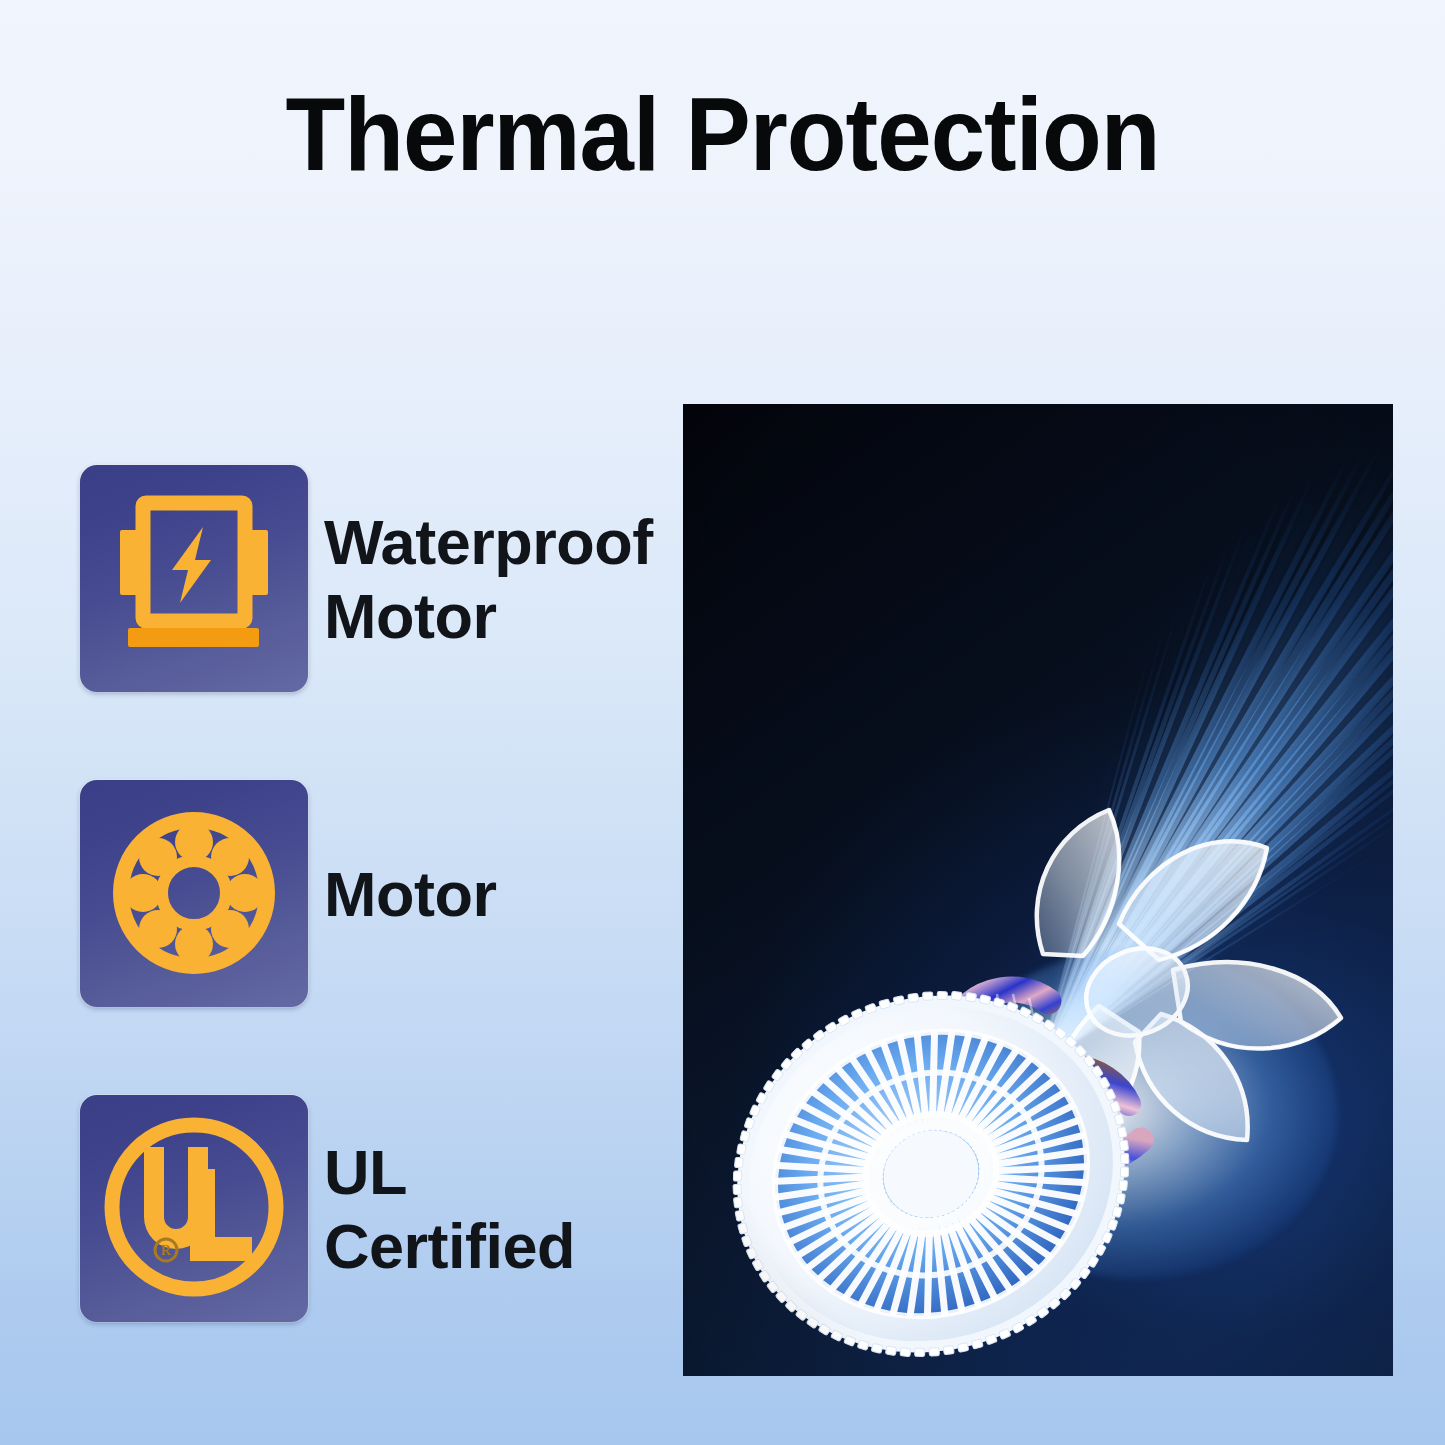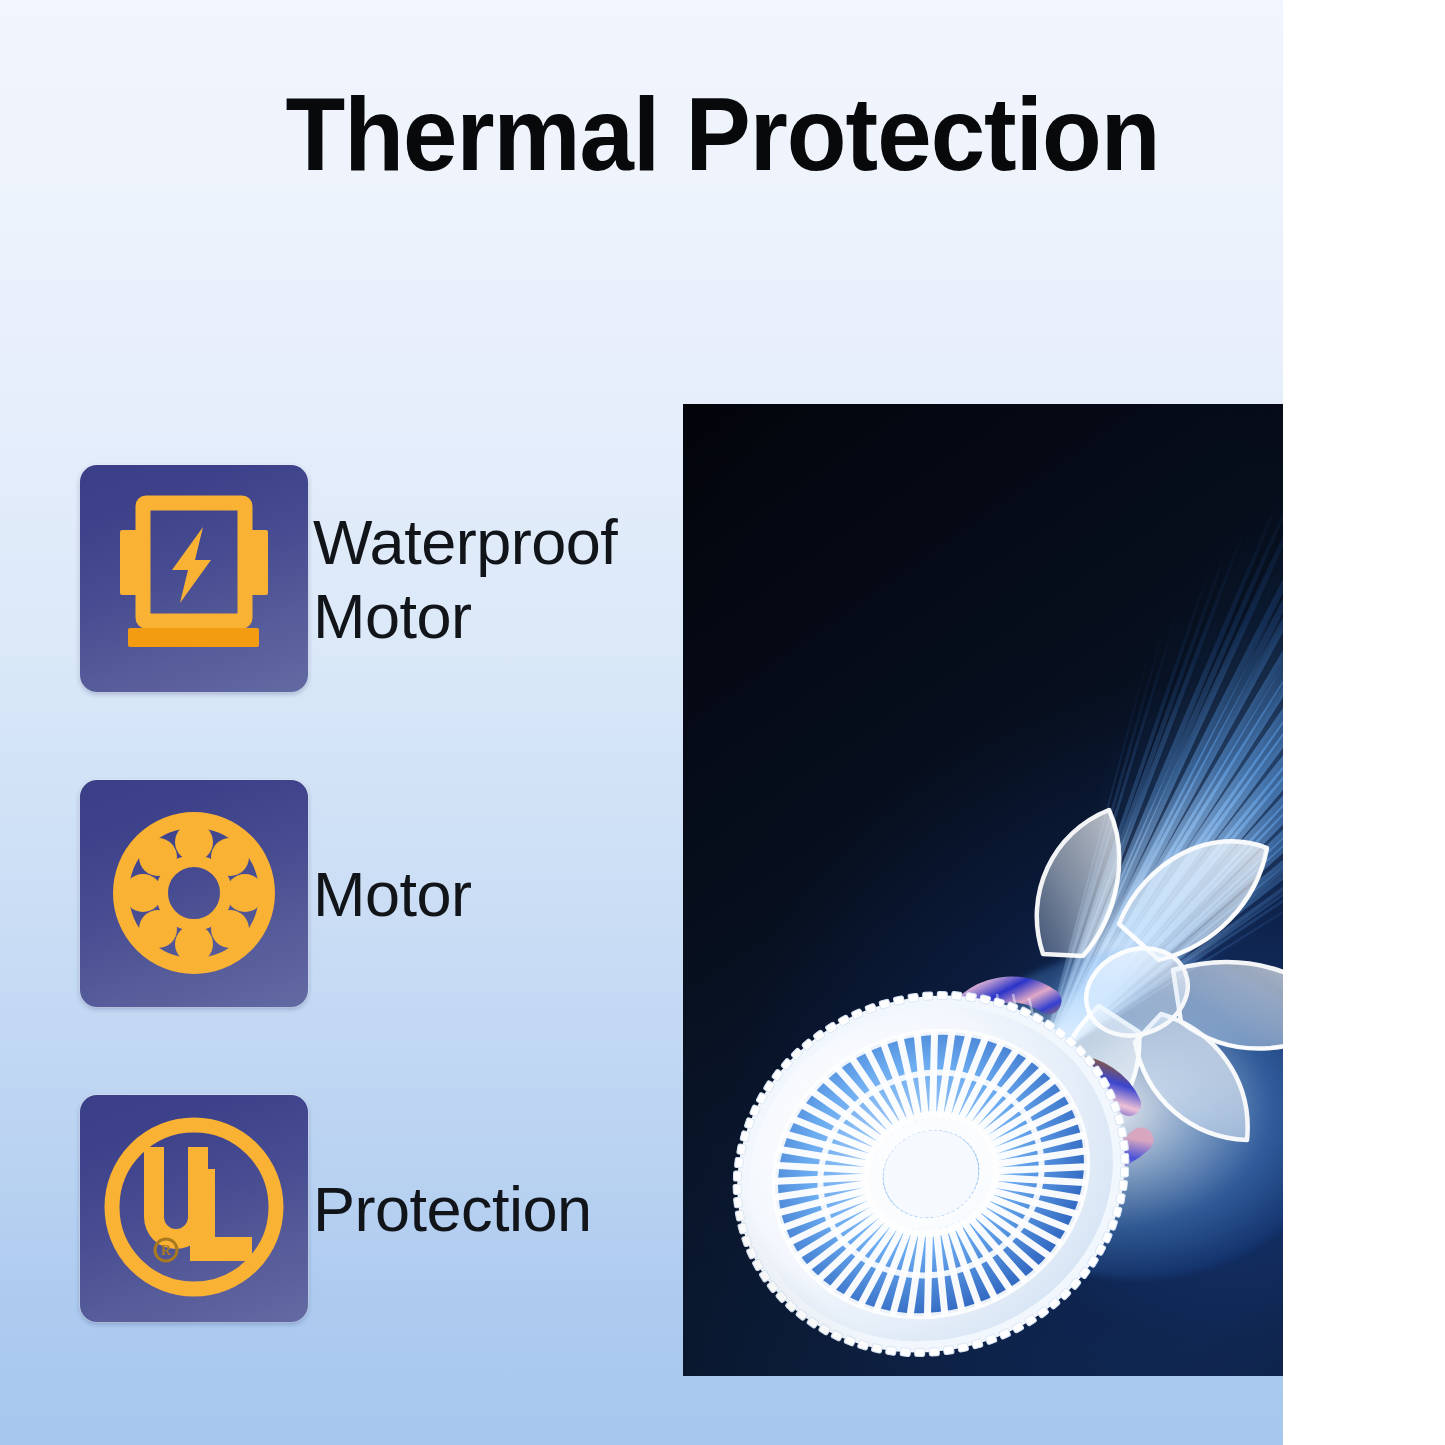--- a/index.html
+++ b/index.html
@@ -8,21 +8,21 @@
   }
   body {
     width: 1445px;
     height: 1445px;
     overflow: hidden;
     font-family: "Liberation Sans", sans-serif;
   }
 
   #page {
     position: relative;
-    width: 1283px;
+    width: 1445px;
     height: 1445px;
     background: linear-gradient(to bottom,
       #f1f5fd 0%,
       #eef3fc 12%,
       #e6eefb 28%,
       #dae8f8 45%,
       #cbdef5 62%,
       #bcd4f2 78%,
       #aecbef 90%,
       #a7c7ee 100%);
@@ -82,29 +82,29 @@
   .icon-tile svg {
     position: absolute;
     left: 0; top: 0;
     width: 228px;
     height: 227px;
     display: block;
   }
 
   .feature-label {
     position: absolute;
-    left: 233px;
+    left: 244px;
     top: 0;
     height: 227px;
     display: flex;
     flex-direction: column;
     justify-content: center;
     font-size: 63px;
     line-height: 74px;
-    font-weight: 400;
+    font-weight: 700;
     color: #111418;
     letter-spacing: -0.5px;
   }
   .feature-label .l2 { display: block; }
 
   
   #photo {
     position: absolute;
     left: 683px;
     top: 404px;
@@ -280,21 +280,22 @@
 
           <path d="M64 52 L64 122 A32 32 0 0 0 128 122 L128 52 L108 52 L108 122 A12 12 0 0 1 84 122 L84 52 Z" fill="#f9b233"></path>
 
           <path d="M110 74 L135 74 L135 142 L172 142 L172 166 L110 166 Z" fill="#f9b233"></path>
 
           <circle cx="86" cy="155" r="11" fill="none" stroke="#a8791f" stroke-width="3"></circle>
           <text x="86" y="160" font-family="'Liberation Serif', serif" font-size="14" font-weight="bold" fill="#a8791f" text-anchor="middle">R</text>
         </svg>
       </div>
       <div class="feature-label">
-        <span class="l2">Protection</span>
+        <span class="l1">UL</span>
+        <span class="l2">Certified</span>
       </div>
     </div>
 
   </div>
 
   <div id="photo">
     <div class="inner">
       <div class="photo-bg"></div>
 
       <div class="beams" id="beams">

